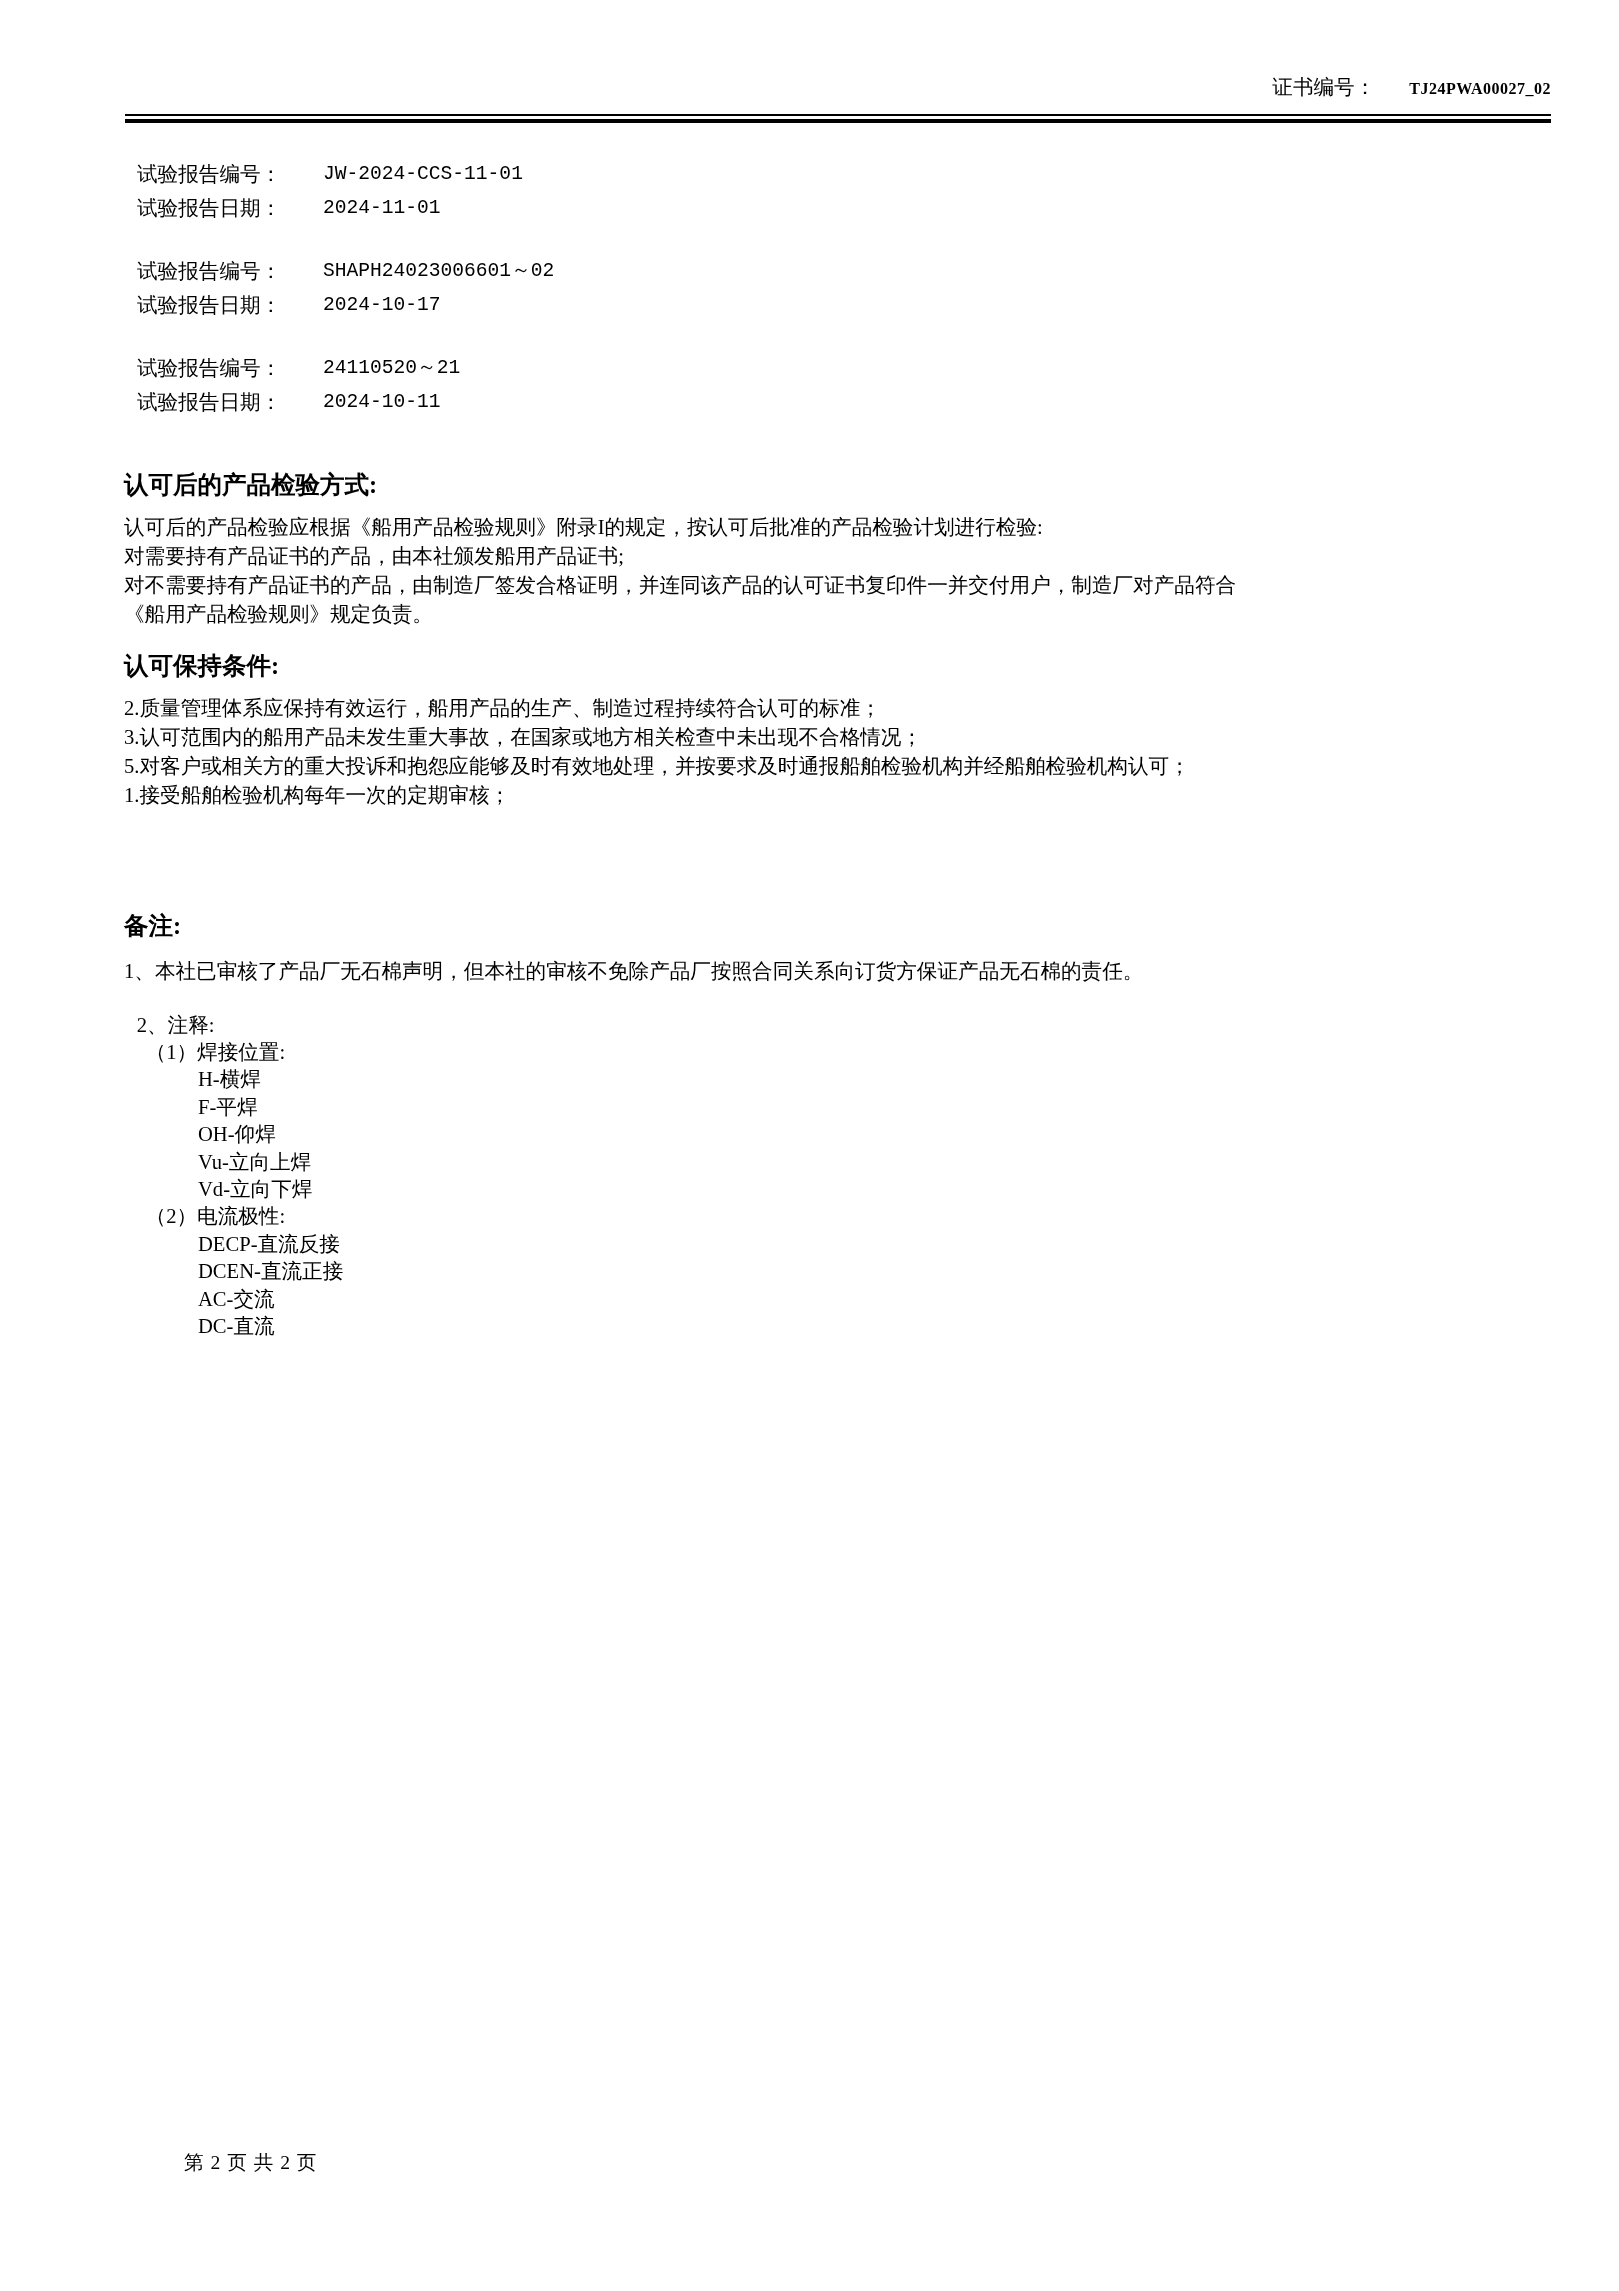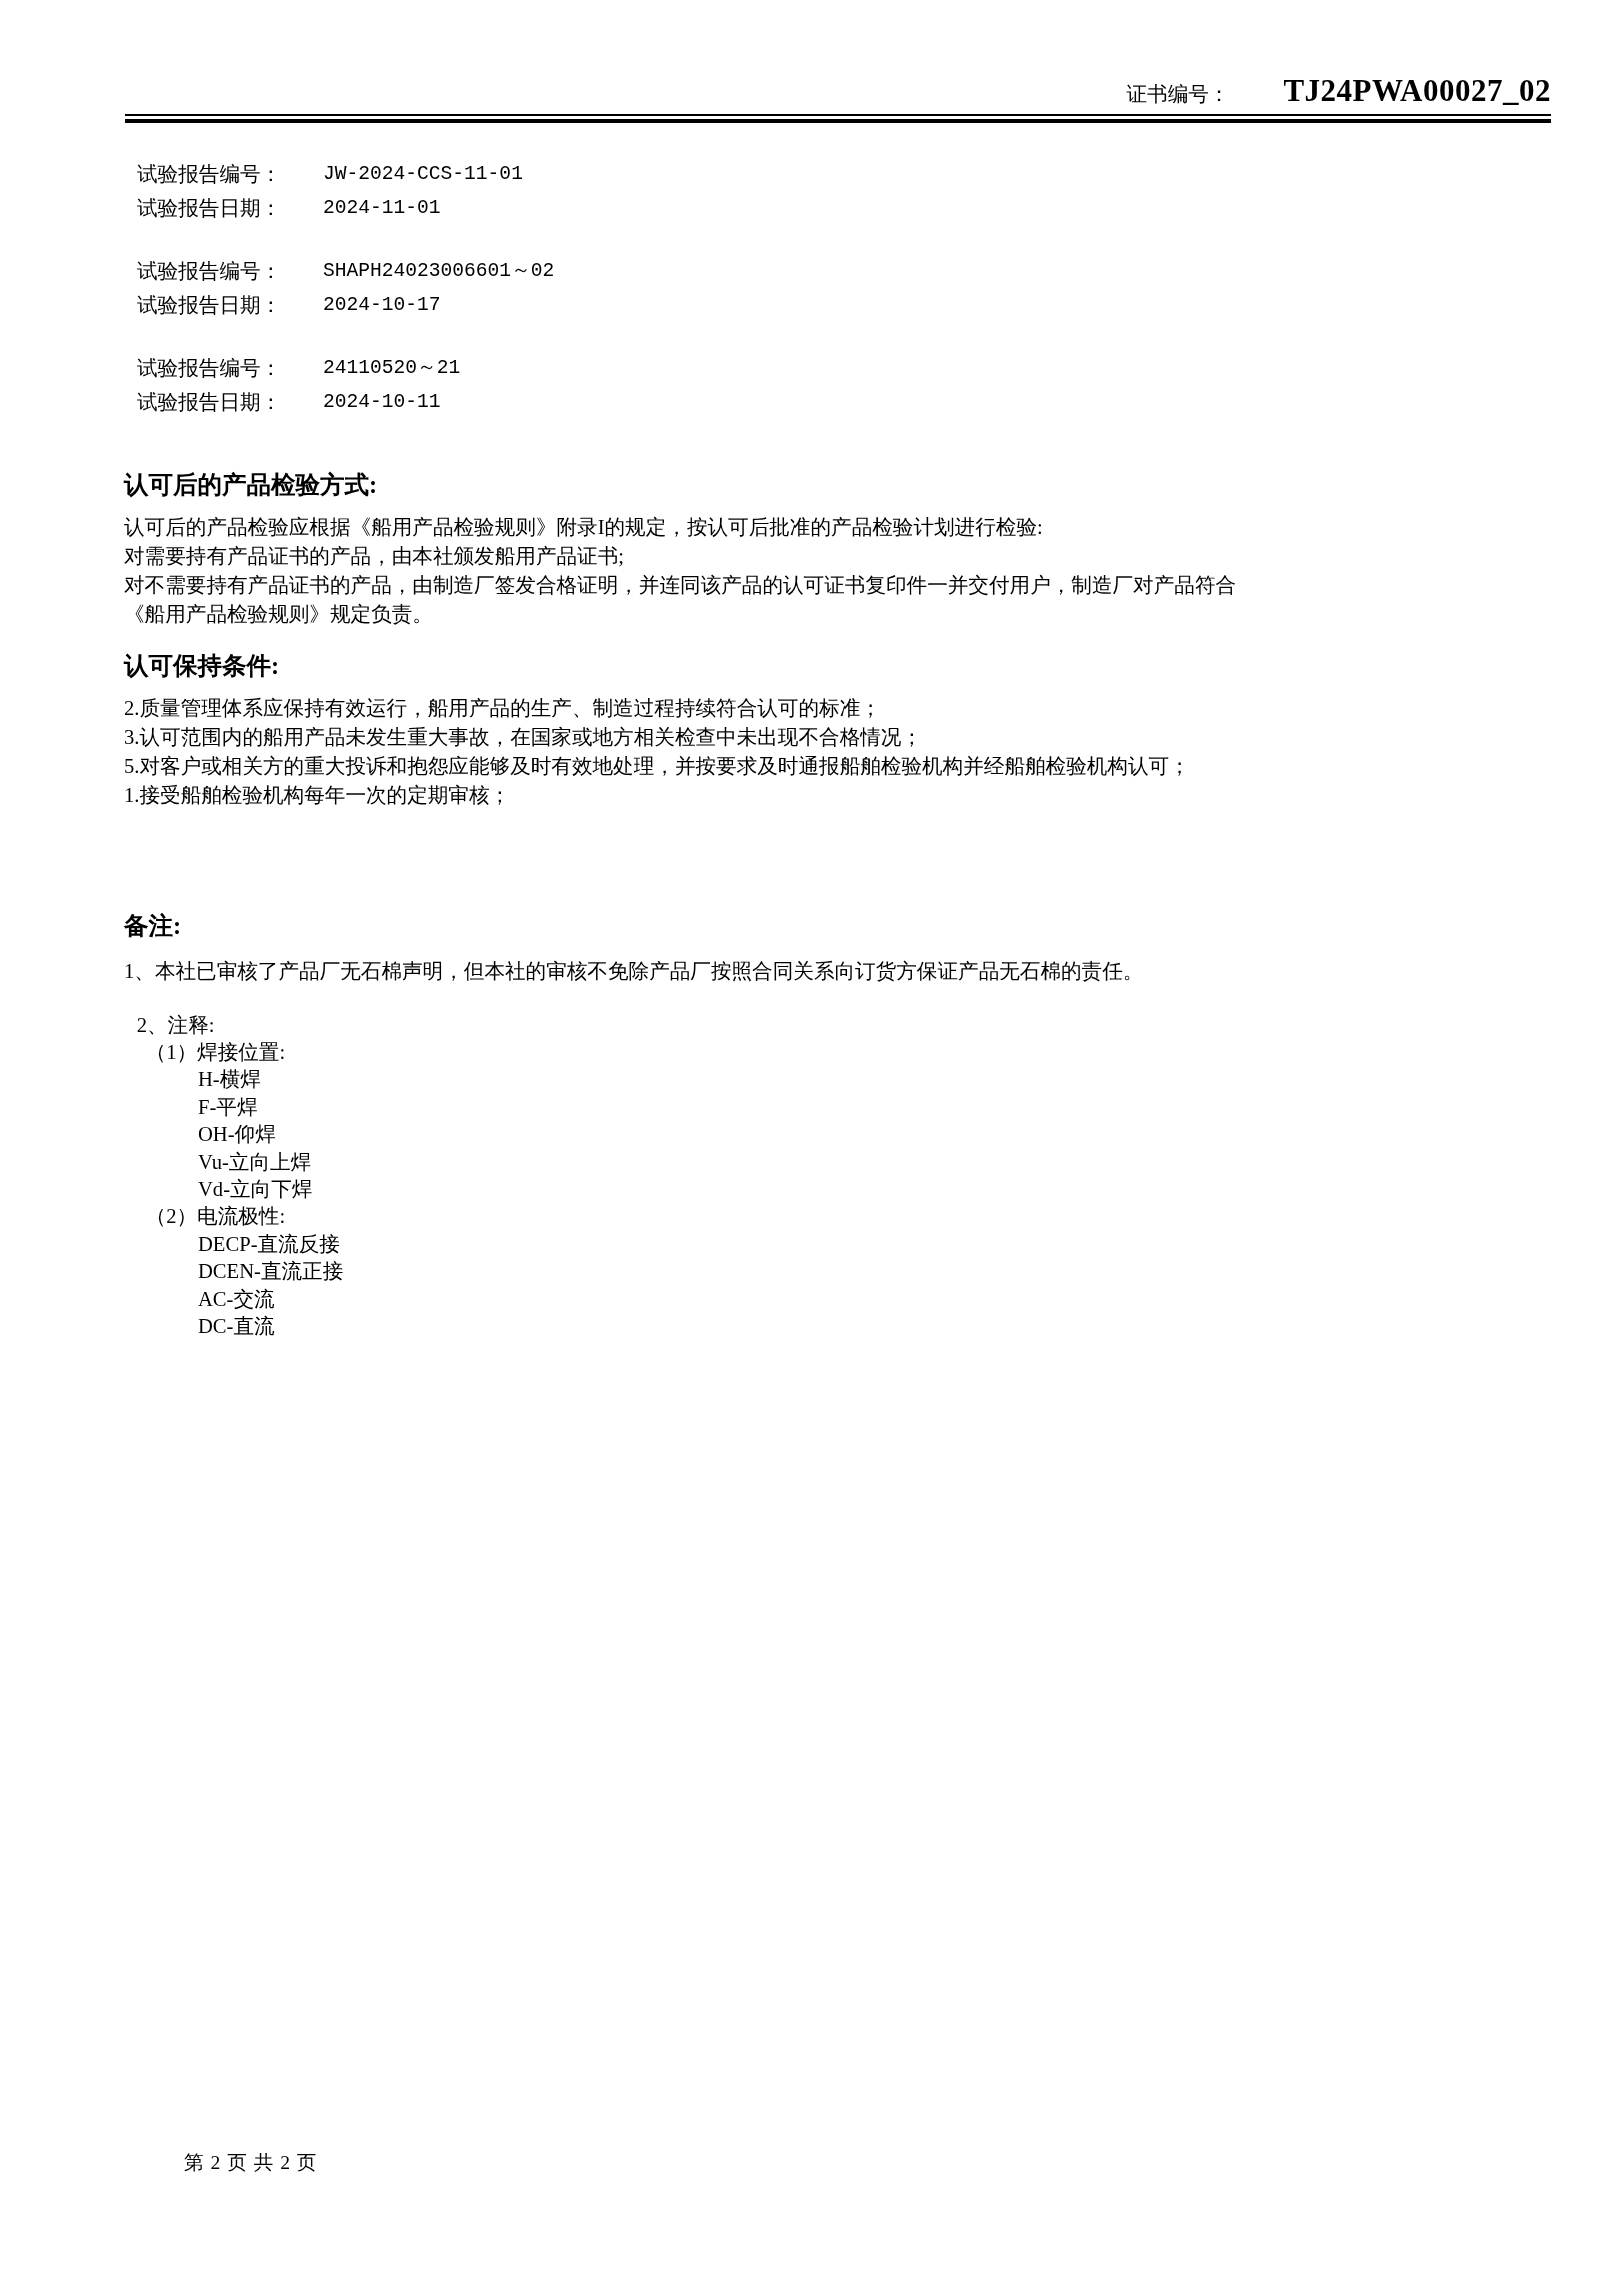--- a/index.html
+++ b/index.html
@@ -10,25 +10,25 @@
     margin:0 auto;
     background:#ffffff;
     color:#000;
     font-family:"Liberation Serif","DejaVu Serif",serif;
     overflow:hidden;
   }
 
   
   .header-row {
     position:absolute; top:73px; right:68px;
-    display:flex; align-items:baseline; gap:14px;
+    display:flex; align-items:baseline; gap:34px;
     white-space:nowrap;
   }
   .cert-label { font-size:20.6px; }
-  .cert-number { font-size:31px; font-weight:bold; letter-spacing:0.5px;margin-left:40px; }
+  .cert-number { font-size:16px; font-weight:bold; letter-spacing:0.5px; }
   .rule { position:absolute; top:114px; left:125px; width:1426px; }
   .rule-thin  { height:2px; background:#000; margin-bottom:2.9px; }
   .rule-thick { height:3.9px; background:#000; }
 
   
   .reports { position:absolute; top:157px; left:137px; font-size:20.6px; }
   .report-block { margin-bottom:29px; }
   .report-row { display:flex; line-height:34px; white-space:nowrap; }
   .report-row .lbl { width:186px; }
   .report-row .val { font-family:"Liberation Mono","DejaVu Sans Mono",monospace; font-size:19.6px; }

